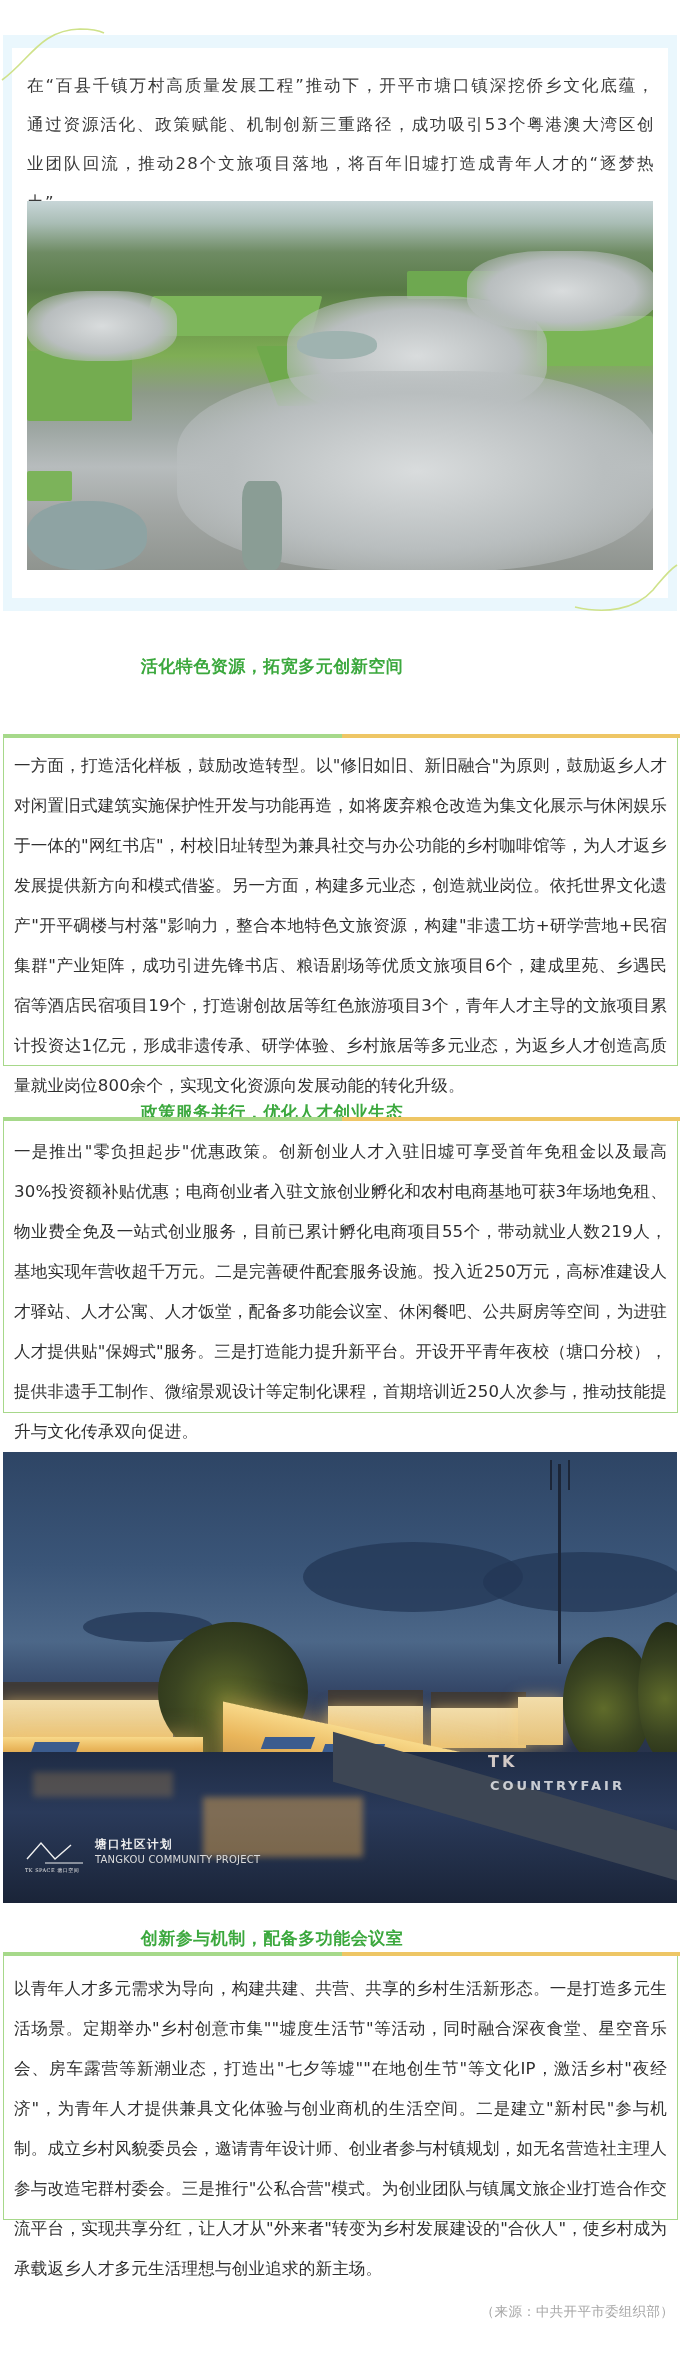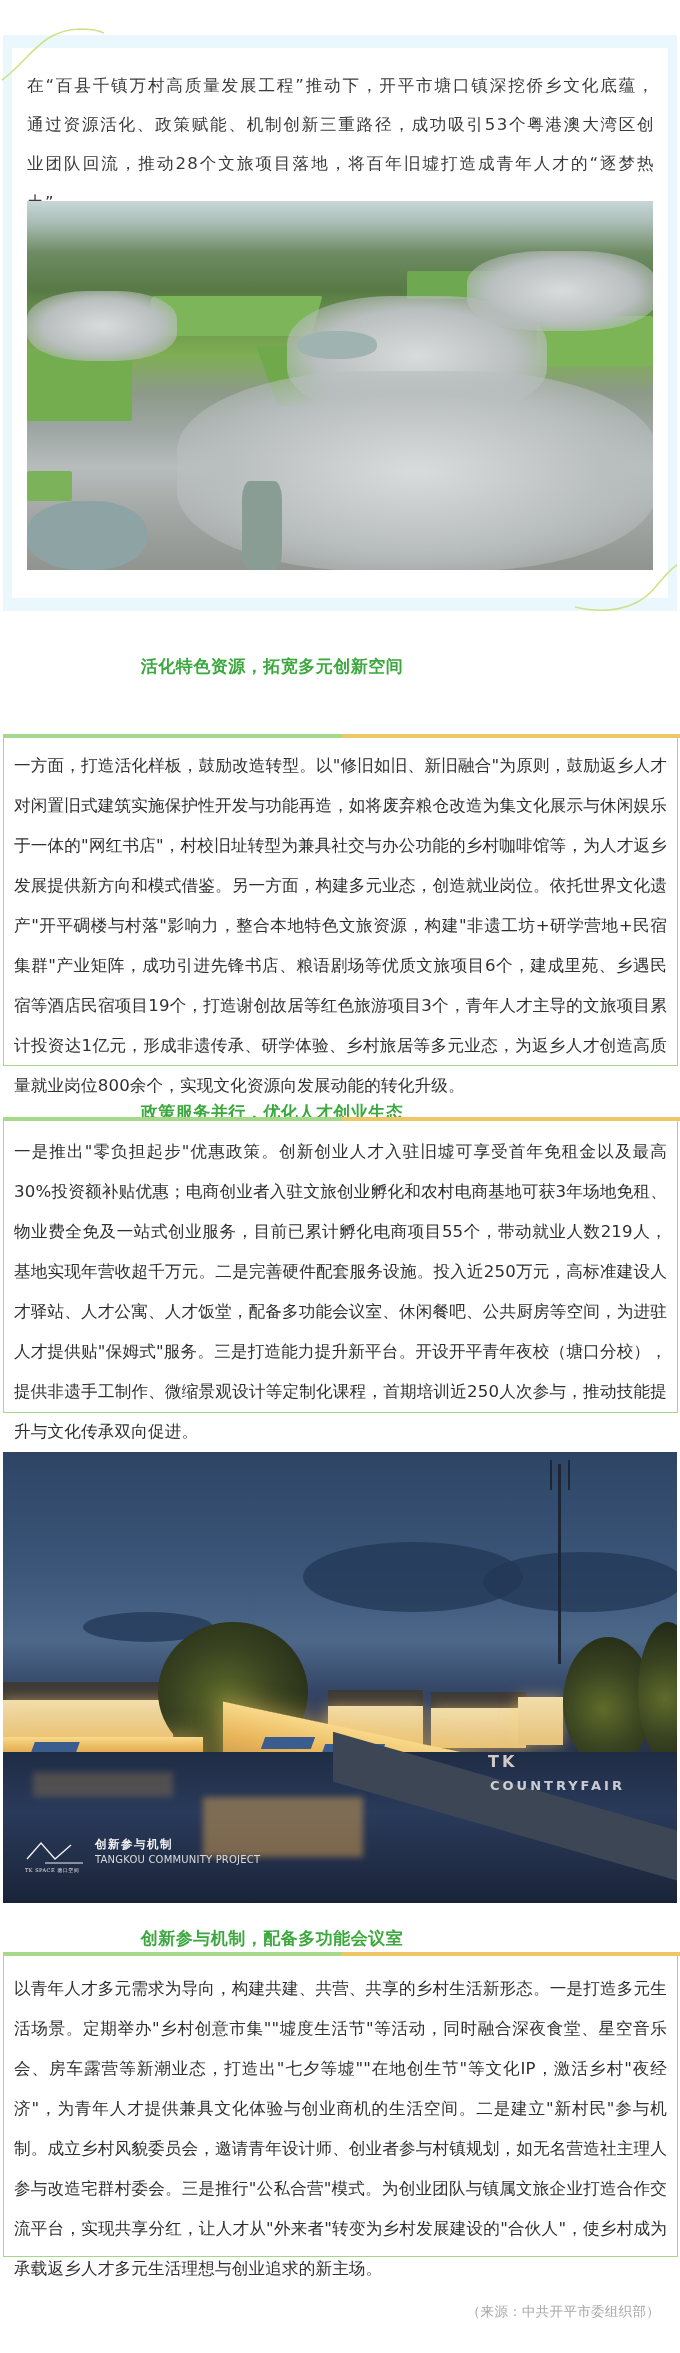--- a/index.html
+++ b/index.html
@@ -171,21 +171,21 @@
   .wm-title {
     font-size: 11.5px; font-weight: bold; color: #f2f2f2; letter-spacing: 1.5px;
   }
   .wm-sub {
     font-size: 10px; color: #dcdcdc; margin-top: 2px; letter-spacing: 0.2px;
   }
 
   
   .source {
     position: absolute;
-    right: 20px; top: 2303px;
+    right: 6px; top: 2303px;
     font-size: 13.5px;
     color: #a6a6a6;
     letter-spacing: 0.3px;
   }
 </style>
 </head>
 <body>
 
 <div class="intro-frame"></div>
 <div class="intro-inner"></div>
@@ -273,29 +273,29 @@
 
   <div class="wm">
     <div class="wm-logo">
       <svg width="60" height="30" viewBox="0 0 60 30">
         <polyline points="2,22 16,6 30,22 46,8" fill="none" stroke="#f0f0f0" stroke-width="1.4"></polyline>
         <line x1="20" y1="26" x2="58" y2="26" stroke="#f0f0f0" stroke-width="1.2"></line>
       </svg>
       <span class="wm-en">TK SPACE 塘口空间</span>
     </div>
     <div class="wm-text">
-      <div class="wm-title">创新参与机制</div>
+      <div class="wm-title">塘口社区计划</div>
       <div class="wm-sub">TANGKOU COMMUNITY PROJECT</div>
     </div>
   </div>
 </div>
 
 <h2 class="section-heading" style="top:1927px;">创新参与机制，配备多功能会议室</h2>
 
-<div class="content-box" style="top:1952px;height:305px;">
+<div class="content-box" style="top:1952px;height:268px;">
   <div class="topbar">
       <span class="g"></span>
       <span class="y"></span>
     </div>
   <p class="body-text" style="top:17px;">以青年人才多元需求为导向，构建共建、共营、共享的乡村生活新形态。一是打造多元生活场景。定期举办"乡村创意市集""墟度生活节"等活动，同时融合深夜食堂、星空音乐会、房车露营等新潮业态，打造出"七夕等墟""在地创生节"等文化IP，激活乡村"夜经济"，为青年人才提供兼具文化体验与创业商机的生活空间。二是建立"新村民"参与机制。成立乡村风貌委员会，邀请青年设计师、创业者参与村镇规划，如无名营造社主理人参与改造宅群村委会。三是推行"公私合营"模式。为创业团队与镇属文旅企业打造合作交流平台，实现共享分红，让人才从"外来者"转变为乡村发展建设的"合伙人"，使乡村成为承载返乡人才多元生活理想与创业追求的新主场。</p>
 </div>
 
 <div class="source">（来源：中共开平市委组织部）</div>
 
 </body></html>

